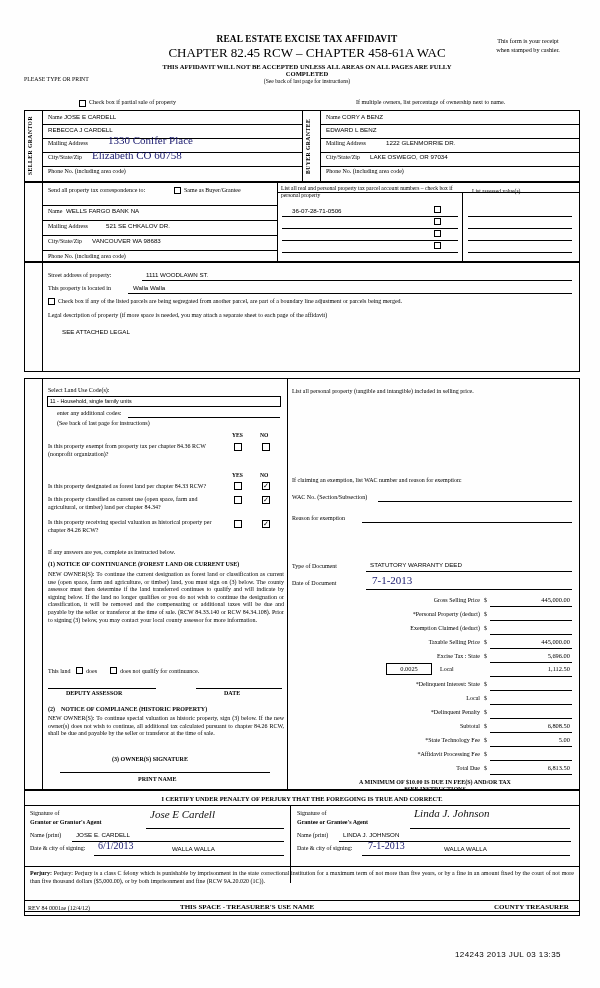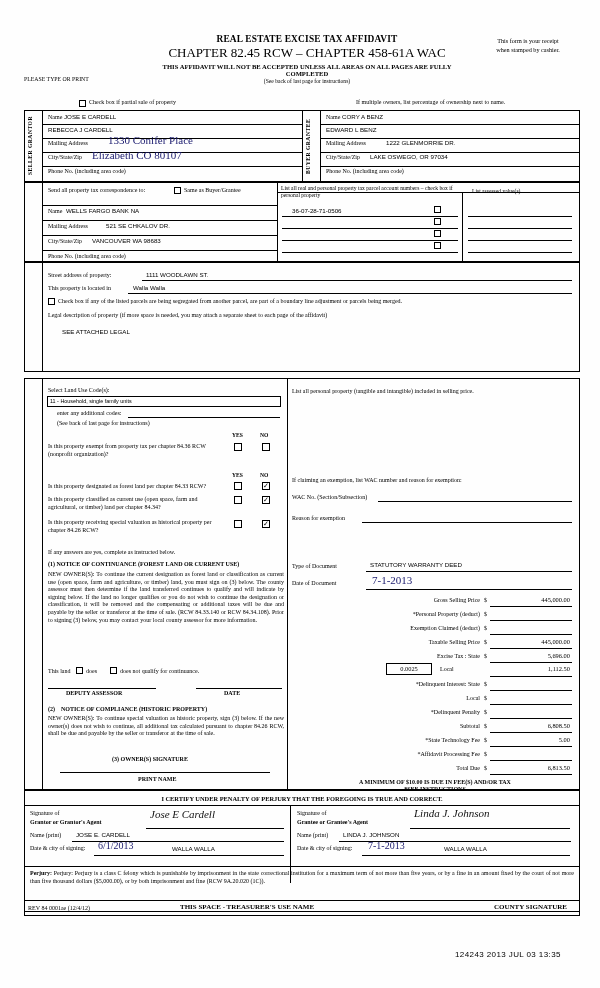--- a/index.html
+++ b/index.html
@@ -104,21 +104,21 @@
 
   <div class="lbl" style="left:48px; top:114px;">Name</div>
   <div class="typed" style="position:absolute; left:64px; top:113px;">JOSE E CARDELL</div>
   <div class="row-line" style="left:43px; top:124px; width:259px;"></div>
   <div class="typed" style="position:absolute; left:48px; top:126px;">REBECCA J CARDELL</div>
   <div class="row-line" style="left:43px; top:138px; width:259px;"></div>
   <div class="lbl" style="left:48px; top:140px;">Mailing Address</div>
   <div class="hand" style="position:absolute; left:108px; top:134px; font-size:11px;">1330 Conifer Place</div>
   <div class="row-line" style="left:43px; top:152px; width:259px;"></div>
   <div class="lbl" style="left:48px; top:154px;">City/State/Zip</div>
-  <div class="hand" style="position:absolute; left:92px; top:149px; font-size:11px;">Elizabeth CO 80107</div>
+  <div class="hand" style="position:absolute; left:92px; top:149px; font-size:11px;">Elizabeth CO 60758</div>
   <div class="row-line" style="left:43px; top:166px; width:259px;"></div>
   <div class="lbl" style="left:48px; top:168px;">Phone No. (including area code)</div>
   <div class="typed" style="position:absolute; left:160px; top:168px;"></div>
 
   <div class="lbl" style="left:326px; top:114px;">Name</div>
   <div class="typed" style="position:absolute; left:342px; top:113px;">CORY A BENZ</div>
   <div class="row-line" style="left:321px; top:124px; width:259px;"></div>
   <div class="typed" style="position:absolute; left:326px; top:126px;">EDWARD L BENZ</div>
   <div class="row-line" style="left:321px; top:138px; width:259px;"></div>
   <div class="lbl" style="left:326px; top:140px;">Mailing Address</div>
@@ -378,18 +378,18 @@
   <div class="hand" style="position:absolute; left:368px; top:840px; font-size:10px;">7-1-2013</div>
   <div class="typed" style="position:absolute; left:444px; top:845px;">WALLA WALLA</div>
   <div class="row-line" style="left:362px; top:855px; width:208px;"></div>
 
   <div style="position:absolute; left:24px; top:866px; width:556px; height:1px; background:#000;"></div>
   <div class="lbl" style="left:30px; top:869px; width:544px; line-height:8px; text-align:justify;"><span class="bold">Perjury:</span> <span>Perjury: Perjury is a class C felony which is punishable by imprisonment in the state correctional institution for a maximum term of not more than five years, or by a fine in an amount fixed by the court of not more than five thousand dollars ($5,000.00), or by both imprisonment and fine (RCW 9A.20.020 (1C)).</span></div>
 
   <div style="position:absolute; left:24px; top:900px; width:556px; height:1px; background:#000;"></div>
   <div class="lbl" style="left:28px; top:905px; font-size:6px;">REV 84 0001ae (12/4/12)</div>
   <div class="lbl bold" style="left:180px; top:903px; font-size:7px;">THIS SPACE - TREASURER'S USE NAME</div>
-  <div class="lbl bold" style="left:494px; top:903px; font-size:7px;">COUNTY SIGNATURE</div>
+  <div class="lbl bold" style="left:494px; top:903px; font-size:7px;">COUNTY TREASURER</div>
   <div class="bx" style="left:24px; top:898px; width:556px; height:18px; border-top:none;"></div>
 
   <div class="typed" style="position:absolute; left:455px; top:950px; font-size:8px; letter-spacing:.4px;">124243 2013 JUL 03 13:35</div>
 
 </div>
 
 </body></html>

